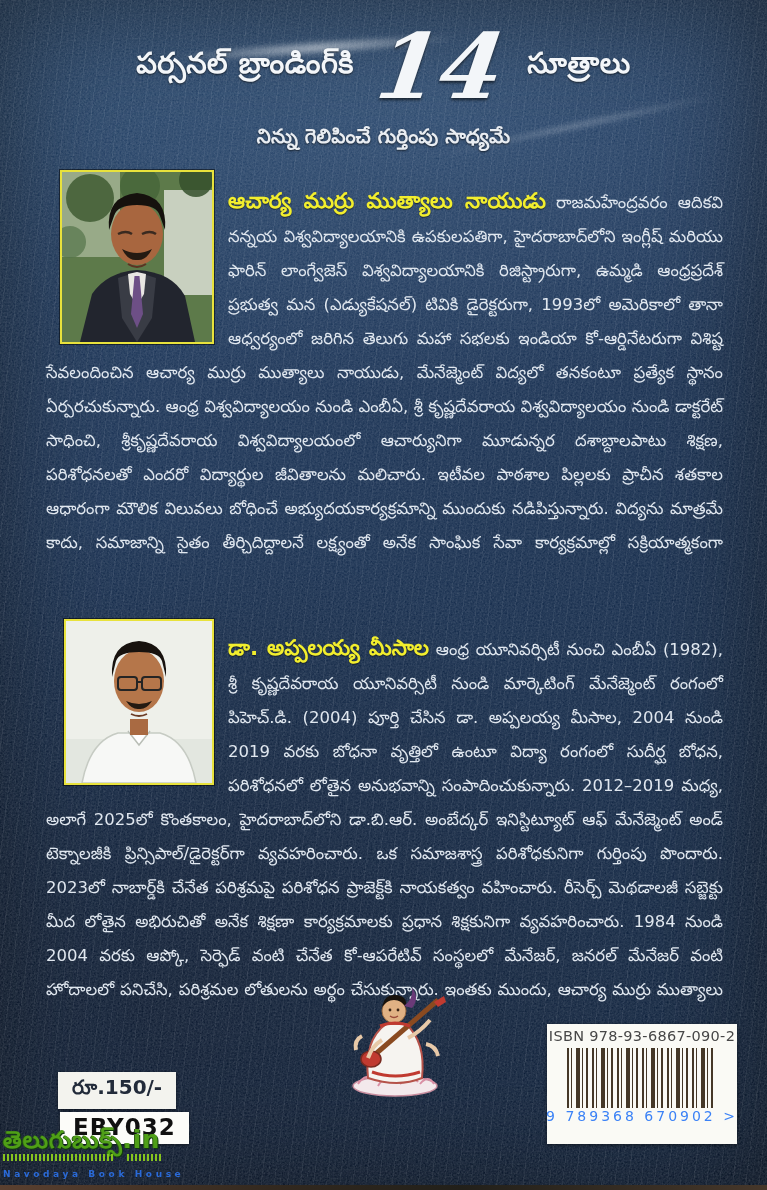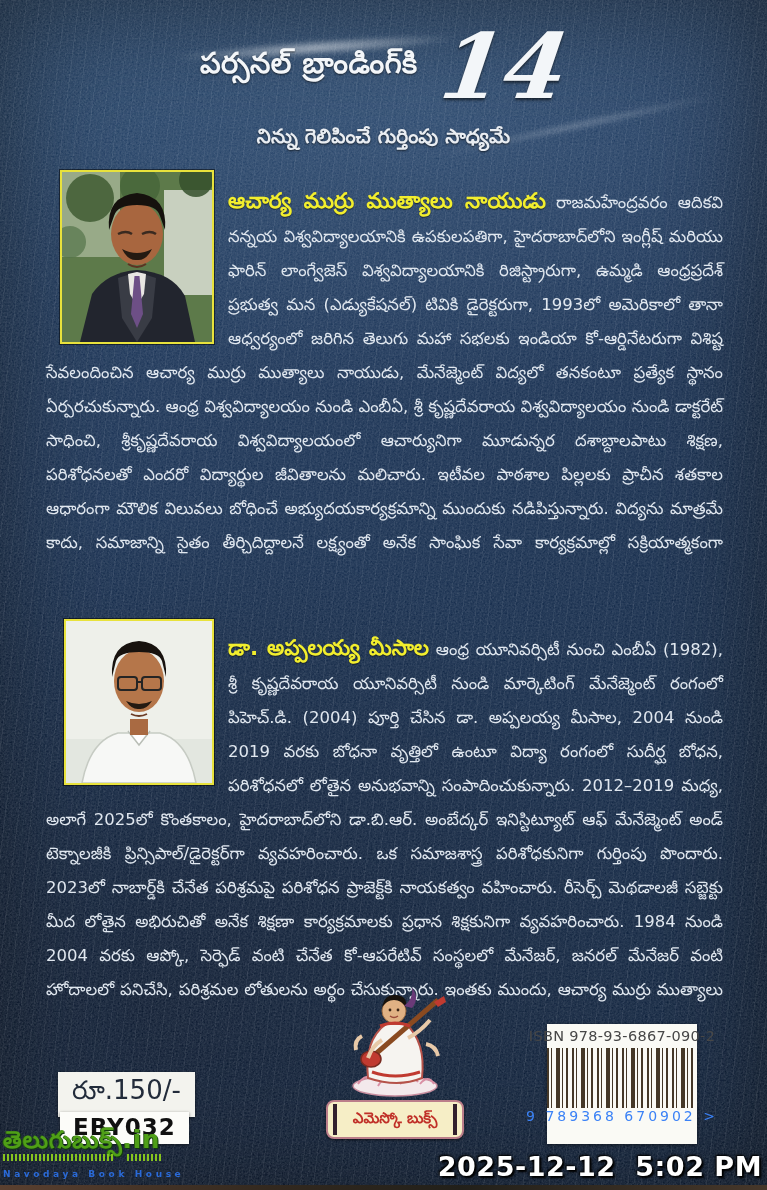--- a/index.html
+++ b/index.html
@@ -42,35 +42,35 @@
 
   .publisher{position:absolute;left:326px;top:980px;width:138px;text-align:center;}
   .publisher svg{display:block;margin:0 auto;}
   .publisher-banner{margin-top:2px;position:relative;background:#f6eec6;border:2px solid #bb7e8a;
     border-radius:8px;padding:7px 14px;color:#c03028;font-weight:bold;font-size:15px;white-space:nowrap;
     box-shadow:0 1px 3px rgba(0,0,0,.6);}
   .publisher-banner::before,.publisher-banner::after{content:"";position:absolute;top:2px;bottom:2px;width:4px;background:#32202e;}
   .publisher-banner::before{left:5px;}
   .publisher-banner::after{right:5px;}
 
-  .isbn-panel{position:absolute;left:547px;top:1024px;width:150px;height:120px;background:#fafaf5;
+  .isbn-panel{position:absolute;left:547px;top:1024px;width:190px;height:120px;background:#fafaf5;
     box-sizing:border-box;display:flex;flex-direction:column;align-items:center;padding-top:4px;
     box-shadow:0 1px 4px rgba(0,0,0,.5);}
   .isbn-text{font-size:14.5px;color:#474747;letter-spacing:.3px;white-space:pre;}
   .barcode{width:150px;height:60px;margin-top:4px;
     background:repeating-linear-gradient(90deg,
       #453828 0 2px, #fafaf5 2px 4px,
       #453828 4px 5px, #fafaf5 5px 9px,
       #453828 9px 13px, #fafaf5 13px 15px,
       #453828 15px 16px, #fafaf5 16px 19px,
       #453828 19px 21px, #fafaf5 21px 25px);}
   .barcode-digits{font-size:14px;color:#3b82f6;letter-spacing:3px;margin-top:0;white-space:pre;}
 
   .price-tag{position:absolute;left:58px;top:1072px;background:#f3f3ee;color:#222b3a;
-    font-weight:normal;font-size:26px;padding:3px 14px 5px;box-shadow:0 1px 3px rgba(0,0,0,.5);white-space:nowrap;}
+    font-weight:bold;font-size:20px;padding:3px 14px 5px;box-shadow:0 1px 3px rgba(0,0,0,.5);white-space:nowrap;}
   .stock-code{position:absolute;left:60px;top:1112px;background:#fcfcf9;color:#101010;
     font-weight:bold;font-size:23px;letter-spacing:1px;padding:2px 13px 4px;box-shadow:0 1px 3px rgba(0,0,0,.5);}
 
   .watermark{position:absolute;left:3px;top:1128px;width:230px;line-height:1;}
   .wm-site{color:#4f9f17;font-size:24px;font-weight:bold;letter-spacing:1px;
     text-shadow:1px 1px 0 #123a10, -1px 0 0 #2a5c14;white-space:nowrap;}
   .wm-grass-row{margin-top:2px;white-space:nowrap;}
   .wm-grass{display:inline-block;height:7px;vertical-align:top;
     background:repeating-linear-gradient(90deg,#86c41e 0 2px, rgba(0,0,0,0) 2px 4px);}
   .wm-grass.g1{width:112px;}
@@ -101,20 +101,21 @@
   </svg>
   <div class="texture-lines"></div>
   <div class="streak s1"></div>
   <div class="streak s2"></div>
   <div class="streak s3"></div>
 
   <header class="title-block">
     <div class="title-line">
       <span class="t-txt">పర్సనల్ బ్రాండింగ్‌కి</span>
       <span class="t-num">14</span>
+      <span class="t-txt">సూత్రాలు</span>
     </div>
     <div class="subtitle">నిన్ను గెలిపించే గుర్తింపు సాధ్యమే</div>
   </header>
 
   <section class="bio b1">
     <figure class="photo p1">
       <svg viewBox="0 0 150 170" width="150" height="170">
         <rect width="150" height="170" fill="#5d7a4a"></rect>
         <rect x="0" y="0" width="58" height="85" fill="#b9c5a9" opacity=".65"></rect>
         <rect x="102" y="18" width="48" height="105" fill="#dadfd3" opacity=".85"></rect>
@@ -168,23 +169,20 @@
       <path d="M44 60 Q34 66 30 78 M70 58 Q82 52 92 40" stroke="#e8c9a8" stroke-width="4" fill="none"></path>
       <path d="M24 56 q-8 4 -6 14 M88 64 q10 2 12 12" stroke="#e8c9a8" stroke-width="4" fill="none"></path>
       <circle cx="56" cy="31" r="12" fill="#e0b184" stroke="#9a6a42" stroke-width="1"></circle>
       <path d="M44 28 Q46 14 58 15 Q70 16 68 28 Q64 20 56 20 Q48 20 44 28 Z" fill="#18120c"></path>
       <path d="M66 26 q10 -8 8 -18 q8 10 0 20 Z" fill="#6b3a78"></path>
       <circle cx="52" cy="30" r="1.4" fill="#3a2416"></circle>
         <circle cx="60" cy="30" r="1.4" fill="#3a2416"></circle>
       <path d="M52 36 q4 3 8 0" stroke="#9a4a3a" stroke-width="1.4" fill="none"></path>
       <path d="M42 46 Q57 40 72 46" stroke="#c03a30" stroke-width="3" fill="none"></path>
     </svg>
-    <div class="publisher-banner">
-      <span>ఎమెస్కో బుక్స్</span>
-    </div>
   </div>
 
   <div class="isbn-panel">
     <div class="isbn-text">ISBN 978-93-6867-090-2</div>
     <div class="barcode"></div>
     <div class="barcode-digits">9 789368 670902 &gt;</div>
   </div>
 
   <div class="price-tag">రూ.150/-</div>
   <div class="stock-code">EBY032</div>
@@ -196,16 +194,15 @@
     </div>
     <div class="wm-store">Navodaya Book House</div>
     <div class="wm-since-row">
       <svg class="wm-logo" width="13" height="15" viewBox="0 0 13 15">
         <path d="M2 14 Q4 6 7 3 Q9 6 6 9 Q10 8 11 12 Q7 11 5 14 Z" fill="#d42814"></path>
       </svg>
       <span class="wm-since">Since 1950</span>
     </div>
   </div>
 
-  <div class="timestamp">2025-12-12  5:02 PM</div>
 
   <div class="bottom-edge"></div>
 </div>
 
 </body></html>

